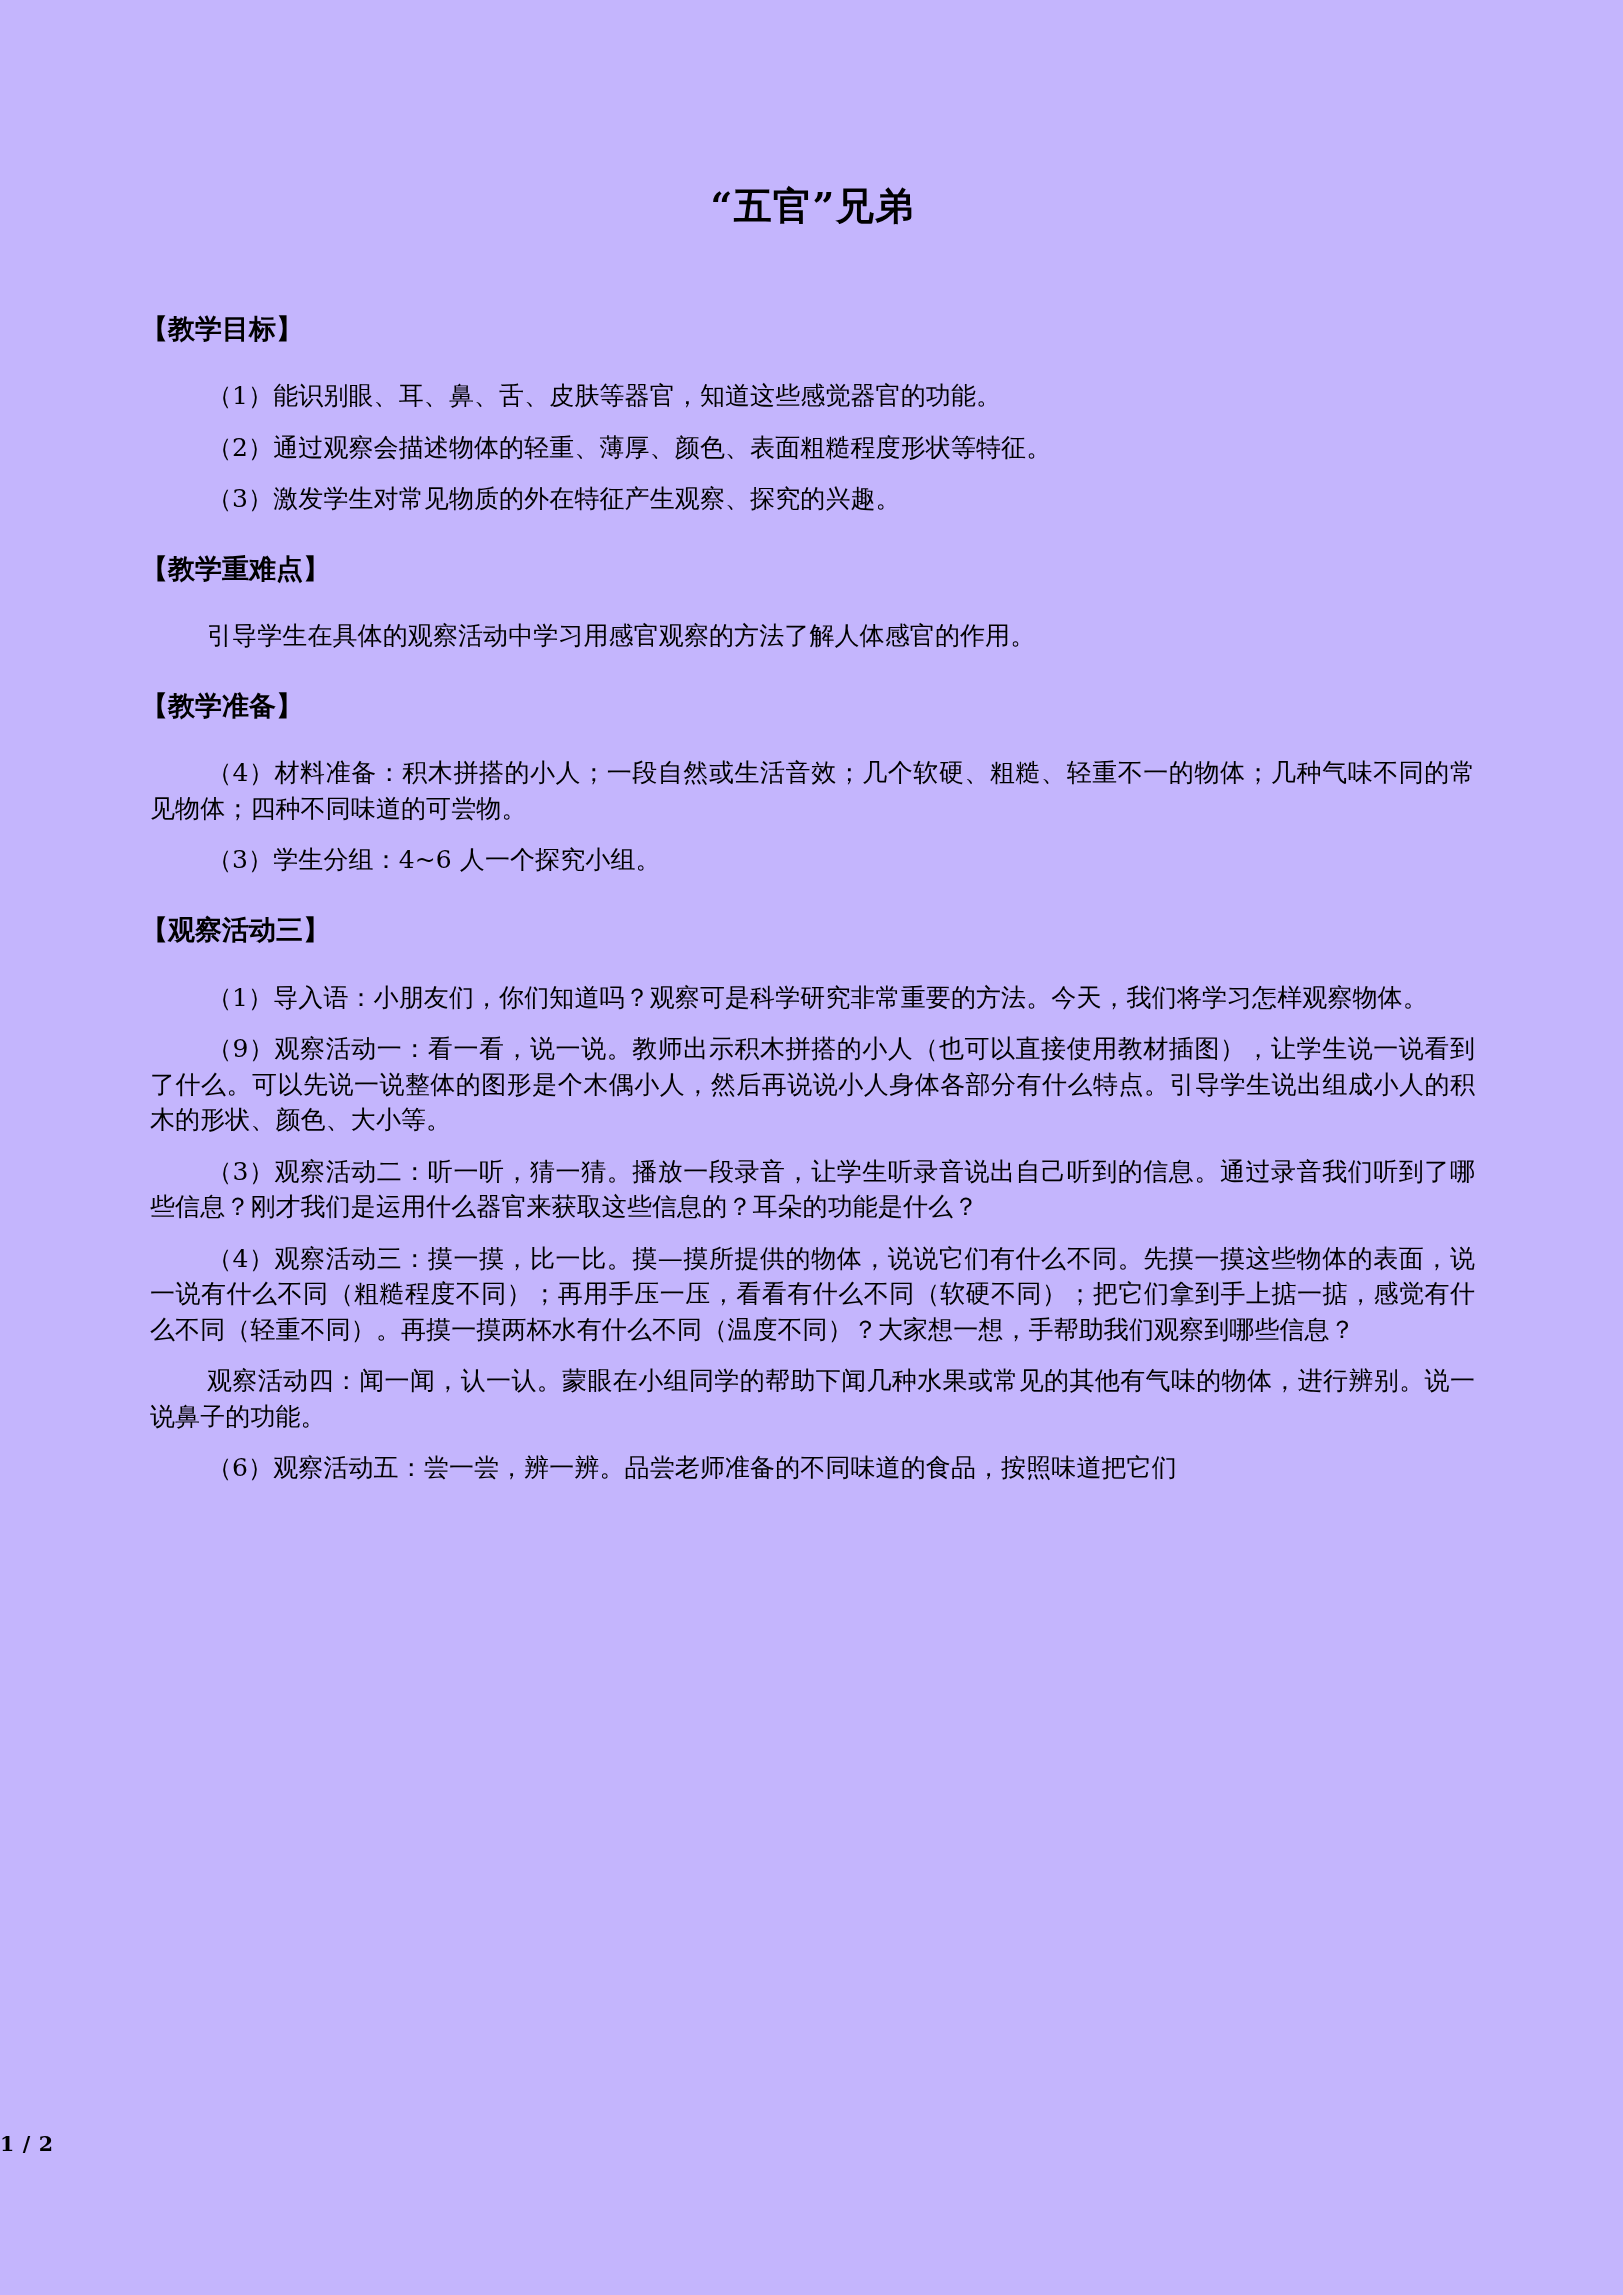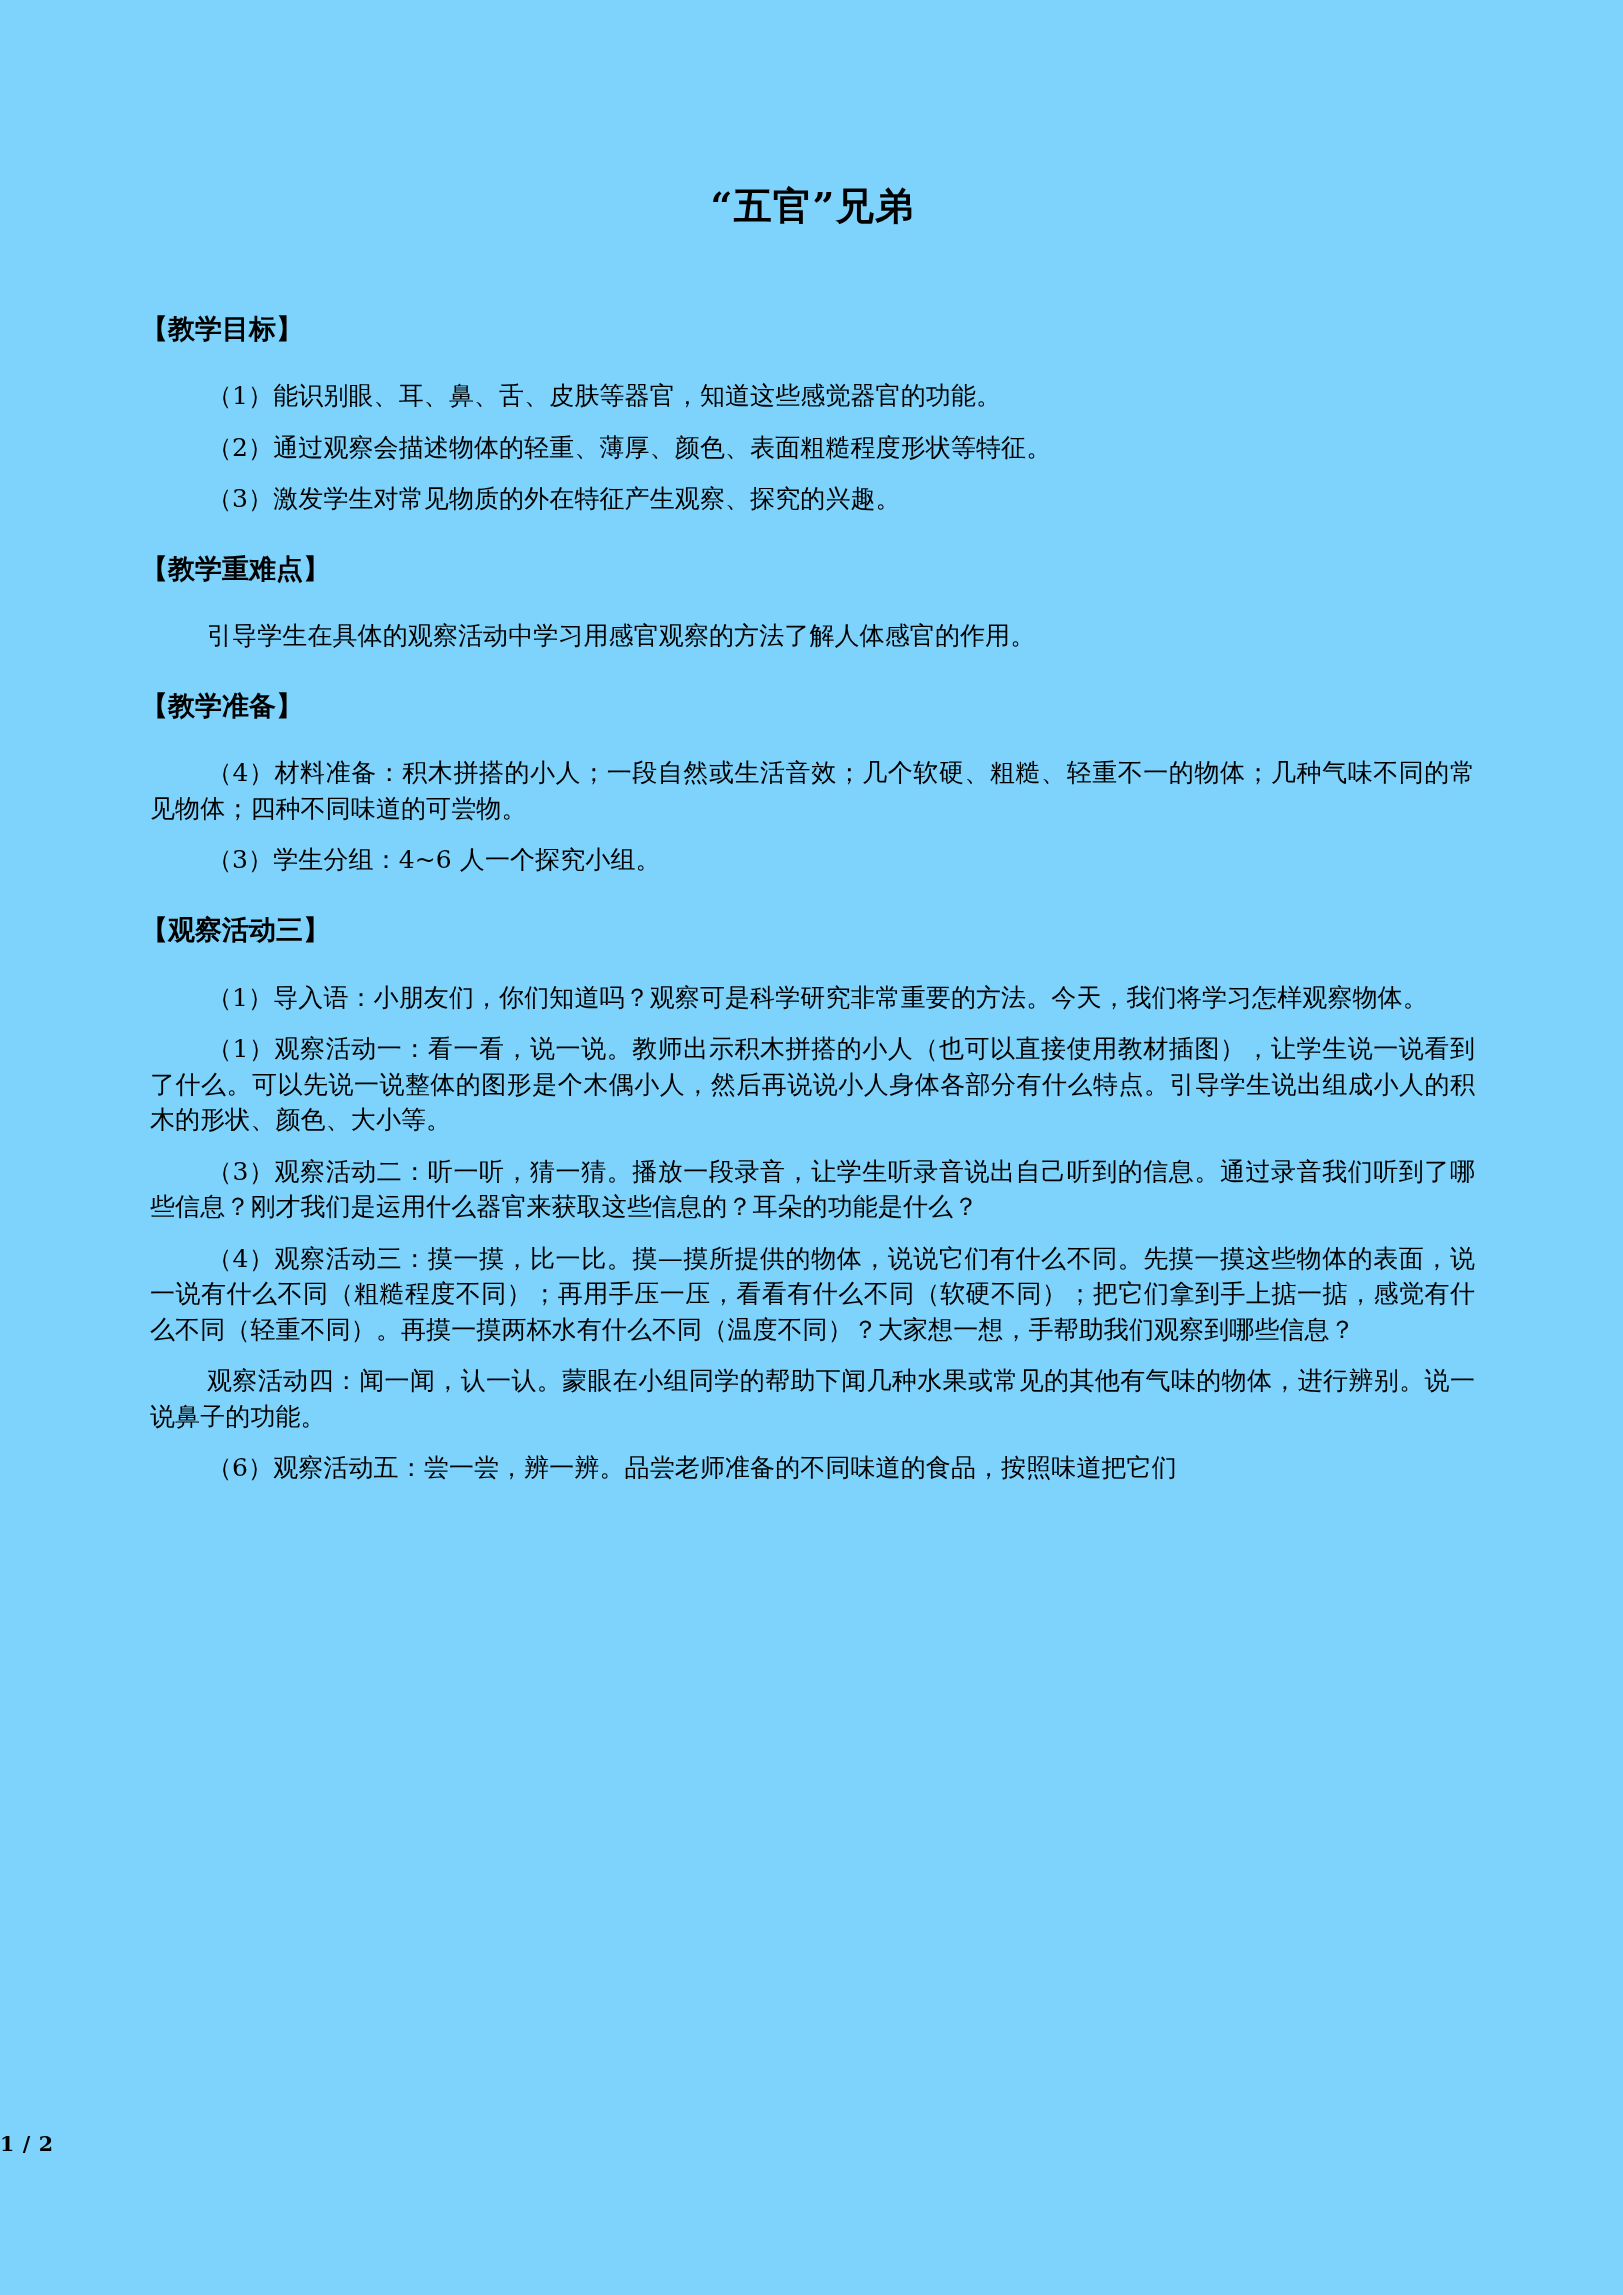--- a/index.html
+++ b/index.html
@@ -16,21 +16,21 @@
     -webkit-font-smoothing: antialiased;
   }
   .page {
     position: absolute;
     left: 0;
     top: 0;
     width: 1623px;
     height: 2295px;
     box-sizing: border-box;
     padding: 0;
-    background: #7dd3fc;
+    background: #c4b5fd;
     overflow: hidden;
   }
   .content {
     position: absolute;
     left: 134px;
     top: 0;
     width: 1357px;
   }
   .doc-title {
     margin: 0;
@@ -115,21 +115,21 @@
     <div class="section-heading">【教学准备】</div>
     <div class="gap-heading-after"></div>
     <p class="para indent">（4）材料准备：积木拼搭的小人；一段自然或生活音效；几个软硬、粗糙、轻重不一的物体；几种气味不同的常见物体；四种不同味道的可尝物。</p>
     <p class="para indent">（3）学生分组：4~6 人一个探究小组。</p>
 
     <div class="gap-before-heading"></div>
 
     <div class="section-heading">【观察活动三】</div>
     <div class="gap-heading-after"></div>
     <p class="para indent">（1）导入语：小朋友们，你们知道吗？观察可是科学研究非常重要的方法。今天，我们将学习怎样观察物体。</p>
-    <p class="para indent">（1）观察活动一：看一看，说一说。教师出示积木拼搭的小人（也可以直接使用教材插图），让学生说一说看到了什么。可以先说一说整体的图形是个木偶小人，然后再说说小人身体各部分有什么特点。引导学生说出组成小人的积木的形状、颜色、大小等。</p>
+    <p class="para indent">（9）观察活动一：看一看，说一说。教师出示积木拼搭的小人（也可以直接使用教材插图），让学生说一说看到了什么。可以先说一说整体的图形是个木偶小人，然后再说说小人身体各部分有什么特点。引导学生说出组成小人的积木的形状、颜色、大小等。</p>
     <p class="para indent">（3）观察活动二：听一听，猜一猜。播放一段录音，让学生听录音说出自己听到的信息。通过录音我们听到了哪些信息？刚才我们是运用什么器官来获取这些信息的？耳朵的功能是什么？</p>
     <p class="para indent">（4）观察活动三：摸一摸，比一比。摸—摸所提供的物体，说说它们有什么不同。先摸一摸这些物体的表面，说一说有什么不同（粗糙程度不同）；再用手压一压，看看有什么不同（软硬不同）；把它们拿到手上掂一掂，感觉有什么不同（轻重不同）。再摸一摸两杯水有什么不同（温度不同）？大家想一想，手帮助我们观察到哪些信息？</p>
     <p class="para indent">观察活动四：闻一闻，认一认。蒙眼在小组同学的帮助下闻几种水果或常见的其他有气味的物体，进行辨别。说一说鼻子的功能。</p>
     <p class="para indent">（6）观察活动五：尝一尝，辨一辨。品尝老师准备的不同味道的食品，按照味道把它们</p>
 
   </div>
 
   <div class="footer">1 / 2</div>
 
 </div>

